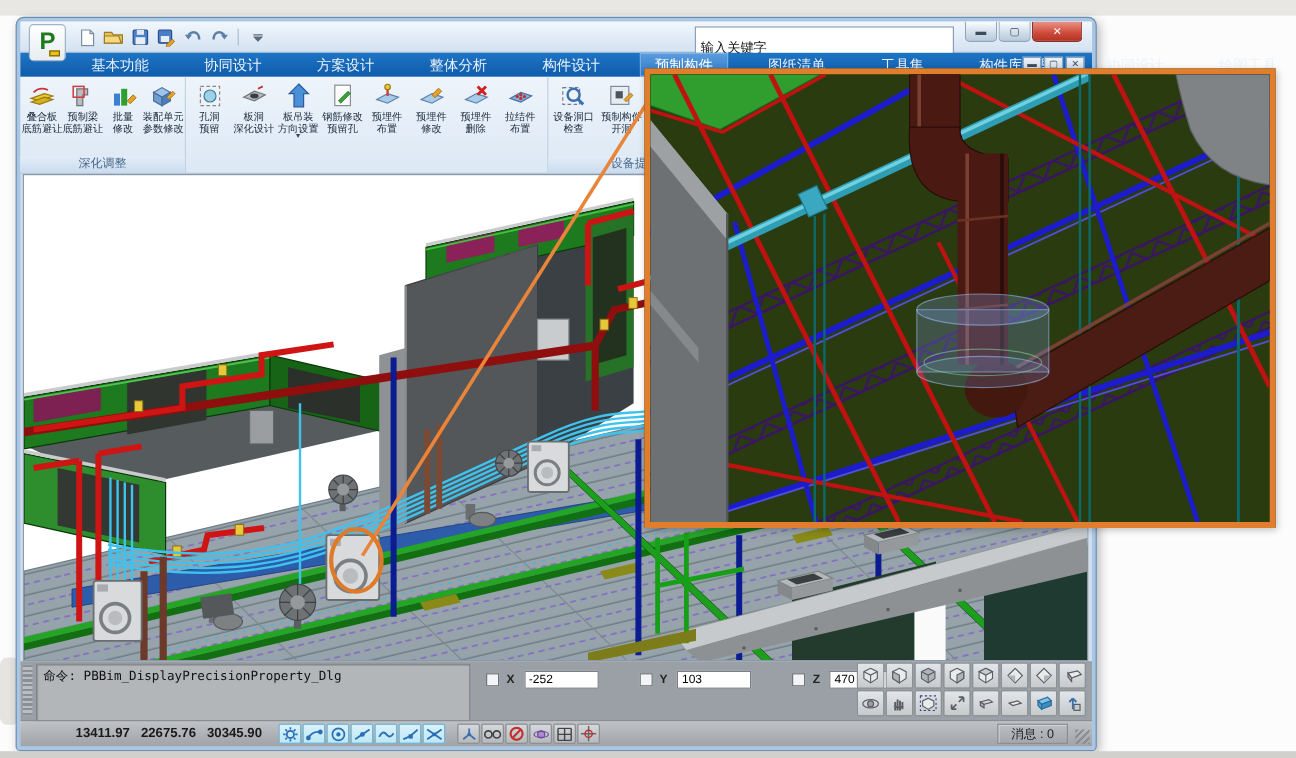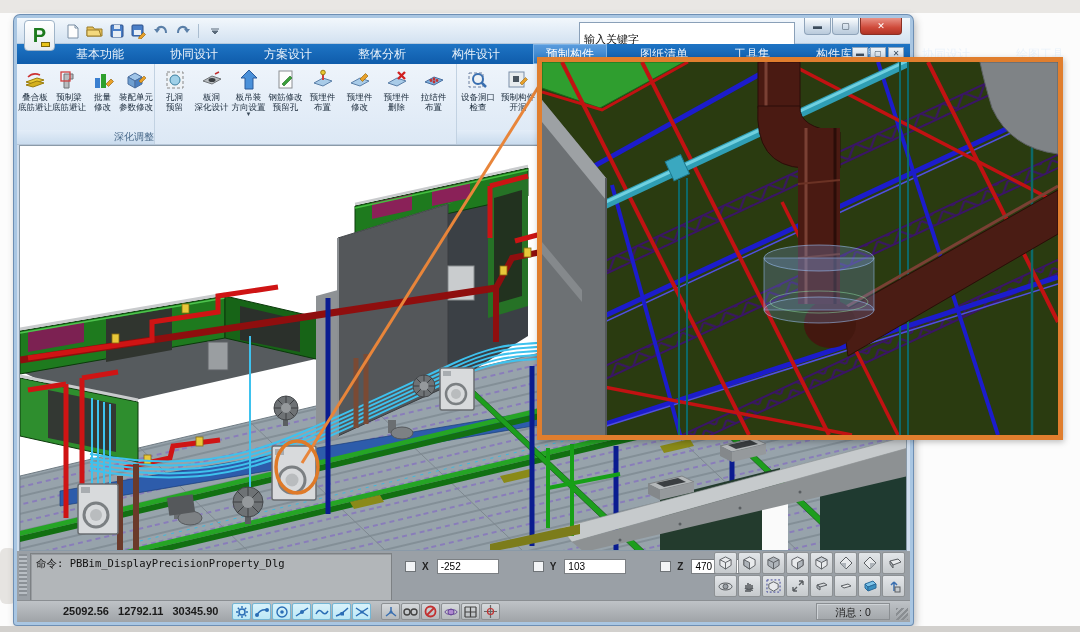--- a/index.html
+++ b/index.html
@@ -40,21 +40,21 @@
   .tab { color:#eaf2fa; font-size:12px; line-height:20px; padding:0 13px; cursor:default; white-space:nowrap; }
   .tab.active { background:linear-gradient(#5c9dde,#2a7ac6); color:#fff; box-shadow:inset 0 0 0 1px #7fb4e6; }
   .minictl { position:absolute; right:6px; top:3px; display:flex; gap:2px; }
   .mbtn { width:16px; height:13px; background:linear-gradient(#eef3f8,#c9d6e3); border:1px solid #8fa4ba;
     font-size:8px; line-height:11px; text-align:center; color:#3c4c5c; }
 
   
   .ribbon { position:relative; height:81px; background:linear-gradient(#eef4fb,#dce8f5);
     border-bottom:1px solid #b6c6d8; display:flex; }
   .rgroup { position:relative; height:100%; border-right:1px solid #c2d2e2; padding:2px 1px 14px 1px; display:flex; }
-  .rgroup .glabel { position:absolute; left:0; right:0; bottom:0; height:14px; text-align:right;
+  .rgroup .glabel { position:absolute; left:0; right:0; bottom:0; height:14px; text-align:center;
     font-size:10px; line-height:14px; color:#4a6a8a; background:linear-gradient(#e3edf8,#cadcee); }
   .rbtn { width:34px; display:flex; flex-direction:column; align-items:center; padding-top:2px; border-radius:2px; }
   .rbtn .ric { width:25px; height:24px; display:flex; align-items:center; justify-content:center; }
   .rl { font-size:8.5px; line-height:10px; color:#1a2a3a; white-space:nowrap; }
   .caret { font-size:6px; line-height:5px; color:#3a4a5a; }
 
   
   .viewport { position:relative; margin:0 2px; width:888px; height:406px; background:#ffffff;
     border:1px solid #8a9aa8; overflow:hidden; }
   .viewport svg { display:block; }
@@ -86,21 +86,21 @@
 
   
   .statusbar { position:relative; height:22px; background:linear-gradient(#bfc3c7,#9fa3a7);
     border-top:1px solid #8a8e92; }
   .coords { position:absolute; left:46px; top:4px; font-size:11px; font-weight:bold; color:#1a1a1a; white-space:pre; }
   .snaps { position:absolute; left:215px; top:2px; display:flex; gap:1px; }
   .sbtn { width:19px; height:17px; display:flex; align-items:center; justify-content:center;
     background:linear-gradient(#d6d9dc,#b6babd); border:1px solid #8d9194; border-radius:2px; }
   .sbtn.active { background:linear-gradient(#d9f2fb,#bce8f6); border-color:#74b6d4; }
   .sgap { width:8px; }
-  .msgbox { position:absolute; right:20px; top:2px; width:74px; height:17px; border:1px solid #8a8e92;
+  .msgbox { position:absolute; right:20px; top:2px; width:59px; height:17px; border:1px solid #8a8e92;
     box-shadow:inset 1px 1px 0 #cfd3d7; font-size:10.5px; line-height:16px; text-align:center; color:#222; }
   .rgrip { position:absolute; right:2px; bottom:2px; width:12px; height:12px;
     background:repeating-linear-gradient(135deg,#8a8e92 0 2px,transparent 2px 4px); }
 
   
   .inset { position:absolute; left:537px; top:57px; width:526px; height:383px; z-index:50;
     border:5px solid #e07e2e; background:#2a3b10; box-shadow:1px 2px 6px rgba(0,0,0,.25); }
   .leader { position:absolute; left:0; top:0; width:1080px; height:632px; z-index:49; pointer-events:none; }
 </style>
 </head>
@@ -668,21 +668,21 @@
       <span class="vbtn">
           <svg width="14" height="14" viewBox="0 0 14 14">
             <path d="M7 12 V3 M7 3 L4 6 M7 3 L10 6" stroke="#3a6fb0" stroke-width="1.5" fill="none"></path>
             <rect x="8" y="8" width="5" height="5" fill="#c6cacd" stroke="#5a5e62"></rect>
           </svg>
         </span>
     </div>
   </div>
 
   <div class="statusbar">
-    <span class="coords">25092.56   12792.11   30345.90</span>
+    <span class="coords">13411.97   22675.76   30345.90</span>
     <div class="snaps">
       <span class="sbtn active">
           <svg width="14" height="14" viewBox="0 0 14 14">
             <circle cx="7" cy="7" r="3" fill="none" stroke="#2a6db5" stroke-width="1.5"></circle>
             <path d="M7 1 V3 M7 11 V13 M1 7 H3 M11 7 H13 M2.8 2.8 L4.2 4.2 M9.8 9.8 L11.2 11.2 M11.2 2.8 L9.8 4.2 M4.2 9.8 L2.8 11.2" stroke="#2a6db5" stroke-width="1.4"></path>
           </svg>
         </span>
       <span class="sbtn active">
           <svg width="14" height="12" viewBox="0 0 14 12">
             <path d="M2 9 Q5 3 12 4" fill="none" stroke="#2a6db5" stroke-width="1.5"></path>

